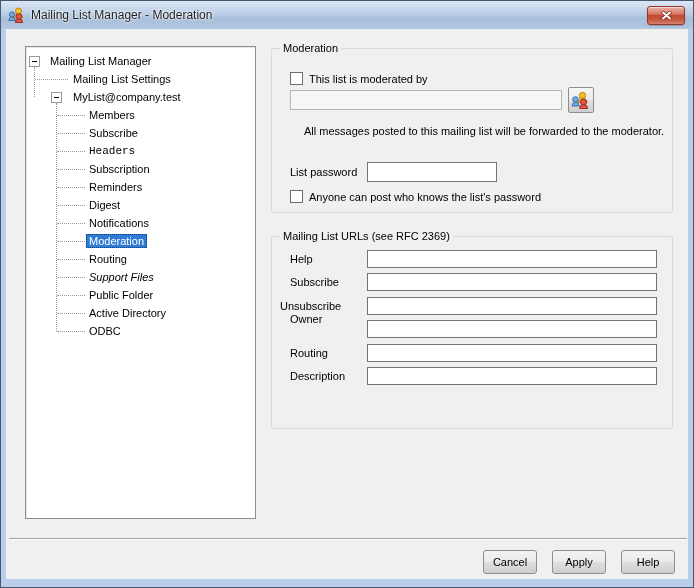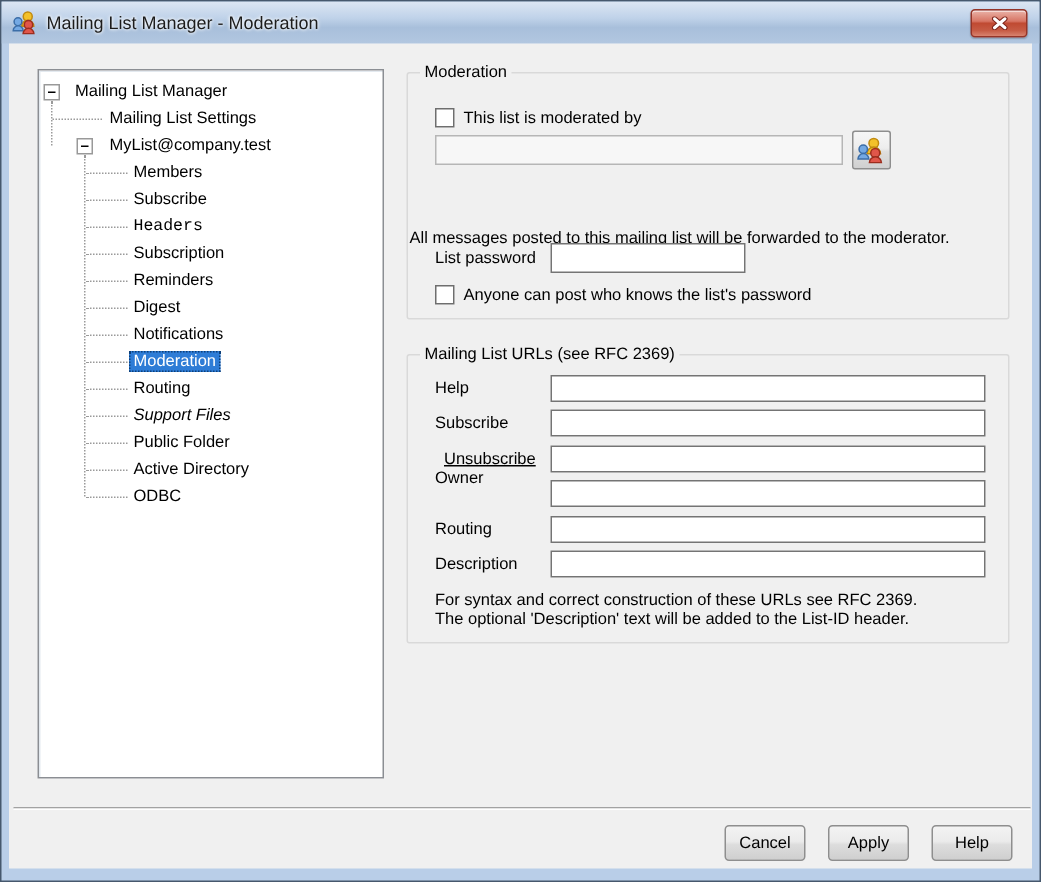--- a/index.html
+++ b/index.html
@@ -227,47 +227,45 @@
         <svg width="20" height="18" viewBox="0 0 20 18">
           <circle cx="11.5" cy="4.5" r="3.2" fill="#f3c12a" stroke="#c08a10"></circle>
           <path d="M7,11.5 a4.5,4.5 0 0 1 9,0 z" fill="#f3c12a" stroke="#c08a10"></path>
           <circle cx="4.5" cy="8.5" r="2.8" fill="#74a9e4" stroke="#3c6ea8"></circle>
           <path d="M1,15 a3.6,3.6 0 0 1 7.2,0 z" fill="#74a9e4" stroke="#3c6ea8"></path>
           <circle cx="12.5" cy="11" r="3" fill="#e0564a" stroke="#9c2d1e"></circle>
           <path d="M8.6,17.5 a4,4 0 0 1 8,0 z" fill="#e0564a" stroke="#9c2d1e"></path>
         </svg>
       </span>
 
-      <span class="note" style="left:1px; top:76px;margin-top:28px;">All messages posted to this mailing list will be forwarded to the moderator.</span>
+      <span class="note" style="left:32px; top:76px;">All messages posted to this mailing list will be forwarded to the moderator.</span>
 
       <span class="field-label" style="left:18px; top:117px;">List password</span>
       <input class="txt" style="left: 95px; top: 113px; width: 130px;" value="">
 
       <span class="checkbox" style="left:18px; top:141px;"></span>
       <span class="cb-label" style="left:37px; top:142px;">Anyone can post who knows the list's password</span>
     </div>
 
     <div class="group group2">
       <span class="group-label">Mailing List URLs (see RFC 2369)</span>
       <div id="url-rows">
           <span class="field-label" style="left: 18px; top: 16px;">Help</span>
           <input class="txt small" style="left: 95px; top: 13px; width: 290px;">
           <span class="field-label" style="left: 18px; top: 39px;">Subscribe</span>
           <input class="txt small" style="left: 95px; top: 36px; width: 290px;">
-          <span class="field-label" style="left: 24px; top: 63px; text-decoration: underline;">Unsubscribe</span>
+          <span class="field-label" style="left: 8px; top: 63px;">Unsubscribe</span>
           <input class="txt small" style="left: 95px; top: 60px; width: 290px;">
           <span class="field-label" style="left: 18px; top: 76px;">Owner</span>
           <input class="txt small" style="left: 95px; top: 83px; width: 290px;">
           <span class="field-label" style="left: 18px; top: 110px;">Routing</span>
           <input class="txt small" style="left: 95px; top: 107px; width: 290px;">
           <span class="field-label" style="left: 18px; top: 133px;">Description</span>
           <input class="txt small" style="left: 95px; top: 130px; width: 290px;">
         </div>
-      <span class="note" style="left:18px; top:157px;">For syntax and correct construction of these URLs see RFC 2369.</span>
-      <span class="note" style="left:18px; top:170px;">The optional 'Description' text will be added to the List-ID header.</span>
     </div>
 
     <div class="sep"></div>
 
     <div class="button-row" id="button-row">
         <button class="btn">Cancel</button>
         <button class="btn">Apply</button>
         <button class="btn">Help</button>
       </div>
 

